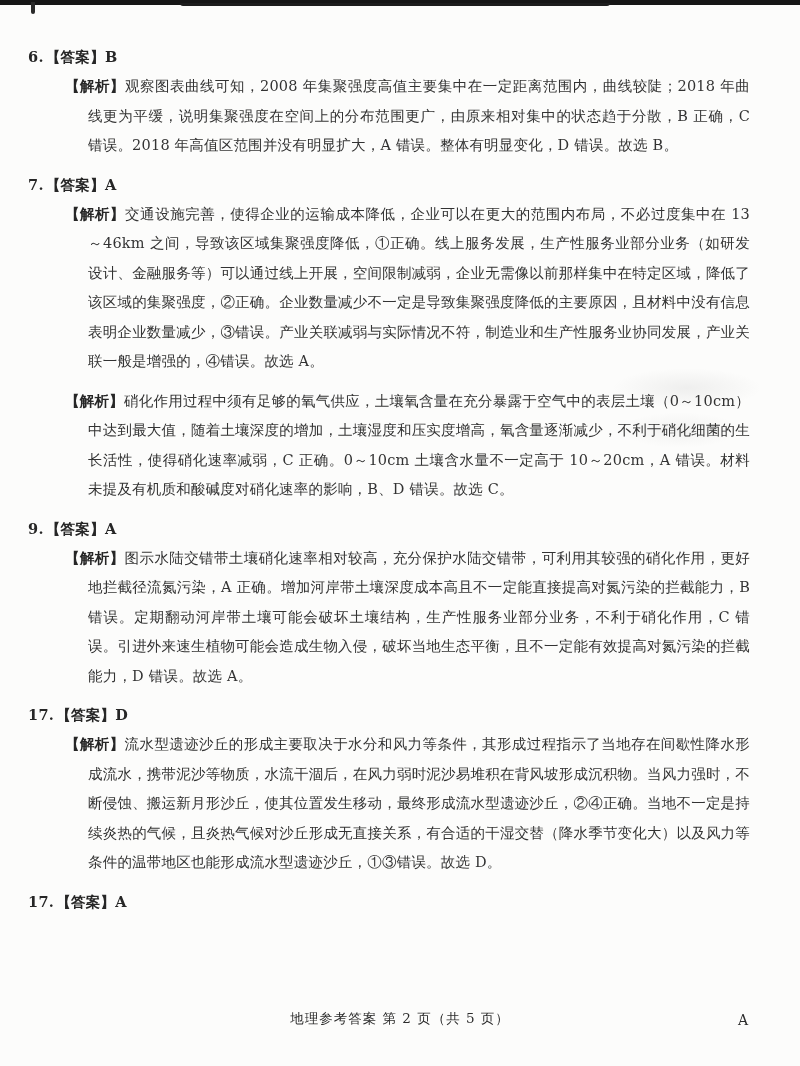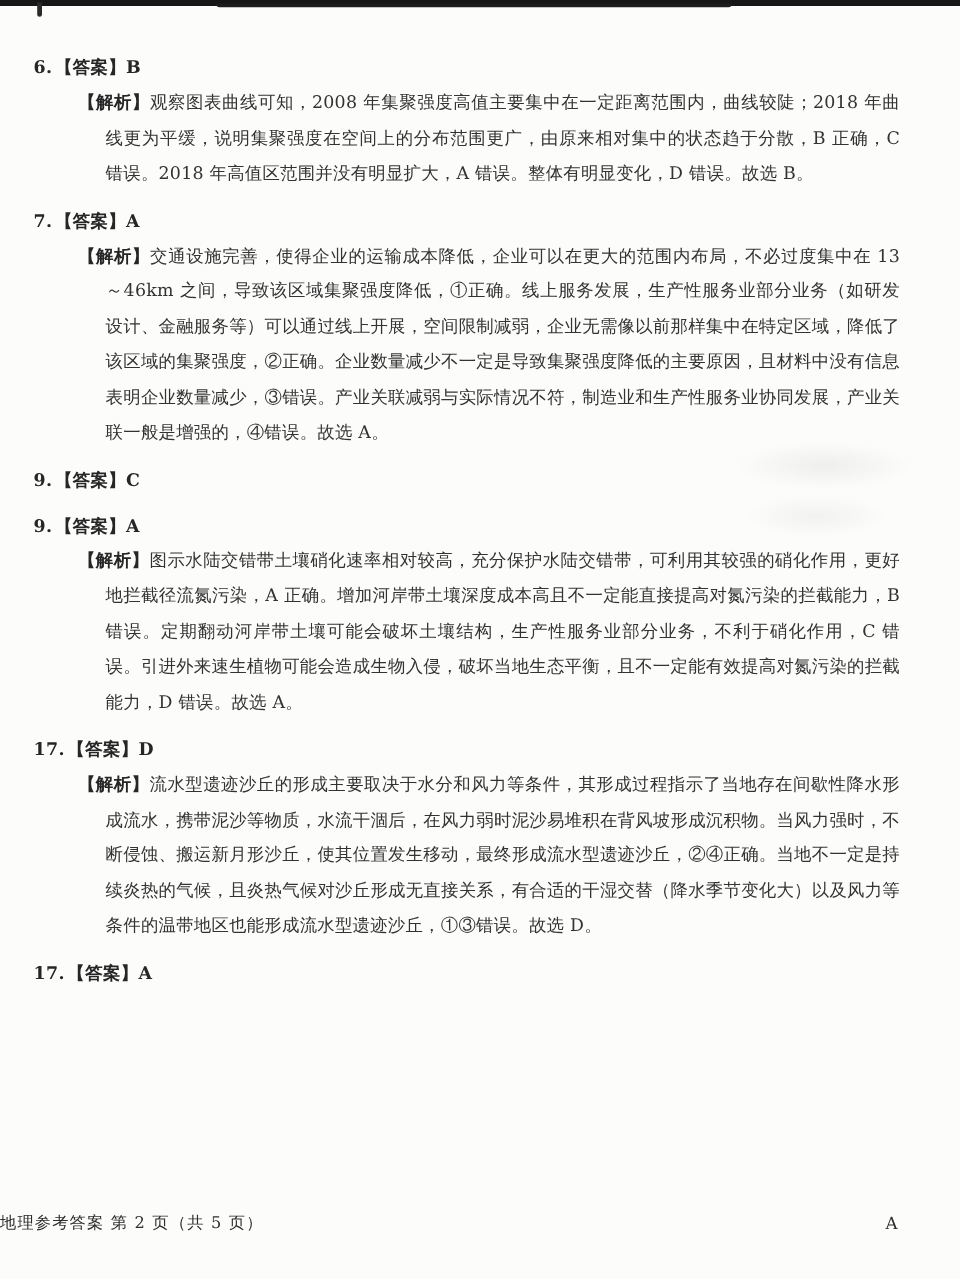--- a/index.html
+++ b/index.html
@@ -85,21 +85,21 @@
   }
   .explanation .jiexi {
     font-weight: 700;
     color: #262626;
   }
   .footer {
     position: absolute;
     bottom: 38px;
     left: 0;
     width: 100%;
-    text-align: left;
+    text-align: center;
     font-size: 13.5px;
     color: #2c2c2c;
     letter-spacing: 1px;
   }
   .footer-right {
     position: absolute;
     bottom: 38px;
     right: 52px;
     font-size: 14px;
     color: #2c2c2c;
@@ -130,22 +130,22 @@
       <div class="answer-line">
         <span class="q-num">7.</span><span>【答案】A</span>
       </div>
       <div class="explanation">
         <span class="jiexi">【解析】</span><span>交通设施完善，使得企业的运输成本降低，企业可以在更大的范围内布局，不必过度集中在 13～46km 之间，导致该区域集聚强度降低，①正确。线上服务发展，生产性服务业部分业务（如研发设计、金融服务等）可以通过线上开展，空间限制减弱，企业无需像以前那样集中在特定区域，降低了该区域的集聚强度，②正确。企业数量减少不一定是导致集聚强度降低的主要原因，且材料中没有信息表明企业数量减少，③错误。产业关联减弱与实际情况不符，制造业和生产性服务业协同发展，产业关联一般是增强的，④错误。故选 A。</span>
       </div>
     </div>
 
 
     <div class="answer-block">
-      <div class="answer-line">
-        <span class="q-num">9.</span><span>【答案】C</span>
+      <div class="explanation">
+        <span class="jiexi">【解析】</span><span>硝化作用过程中须有足够的氧气供应，土壤氧含量在充分暴露于空气中的表层土壤（0～10cm）中达到最大值，随着土壤深度的增加，土壤湿度和压实度增高，氧含量逐渐减少，不利于硝化细菌的生长活性，使得硝化速率减弱，C 正确。0～10cm 土壤含水量不一定高于 10～20cm，A 错误。材料未提及有机质和酸碱度对硝化速率的影响，B、D 错误。故选 C。</span>
       </div>
     </div>
 
     <div class="answer-block">
       <div class="answer-line">
         <span class="q-num">9.</span><span>【答案】A</span>
       </div>
       <div class="explanation">
         <span class="jiexi">【解析】</span><span>图示水陆交错带土壤硝化速率相对较高，充分保护水陆交错带，可利用其较强的硝化作用，更好地拦截径流氮污染，A 正确。增加河岸带土壤深度成本高且不一定能直接提高对氮污染的拦截能力，B 错误。定期翻动河岸带土壤可能会破坏土壤结构，生产性服务业部分业务，不利于硝化作用，C 错误。引进外来速生植物可能会造成生物入侵，破坏当地生态平衡，且不一定能有效提高对氮污染的拦截能力，D 错误。故选 A。</span>
       </div>

